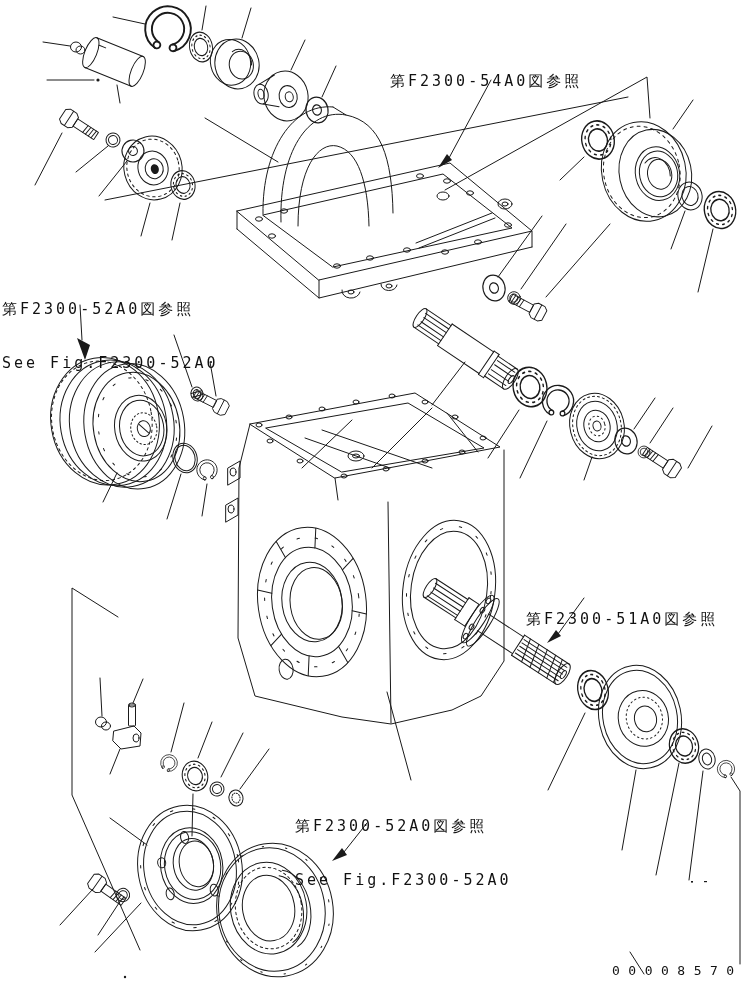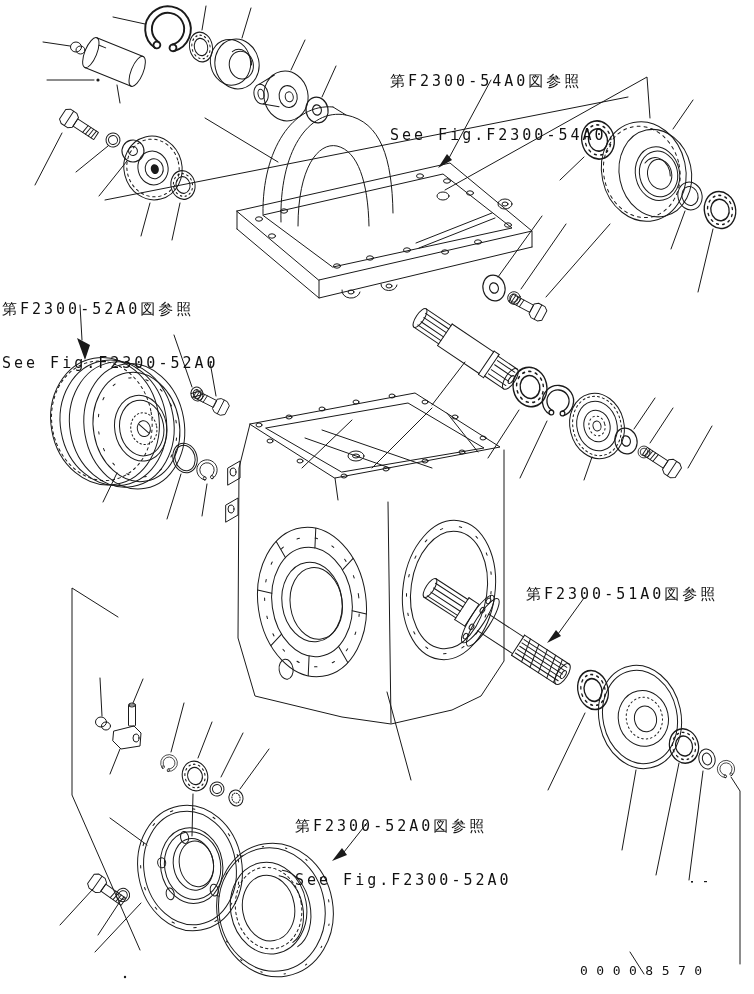--- a/index.html
+++ b/index.html
@@ -2,21 +2,21 @@
 <html><head>
 <meta charset="utf-8">
 <style>
   html,body{margin:0;padding:0;background:#e8e8e8;}
   .page{position:relative;width:754px;height:994px;background:#ffffff;overflow:hidden;
         font-family:"DejaVu Sans Mono",monospace;}
   svg{position:absolute;left:0;top:0;}
   svg *{stroke:#1a1a1a;fill:none;stroke-width:1;stroke-linecap:round;stroke-linejoin:round;}
   svg .f{fill:#1a1a1a;stroke:none;}
   .lbl{position:absolute;color:#111;font-size:15px;line-height:18px;letter-spacing:3px;white-space:pre;}
-  .docnum{position:absolute;left:580px;top:963px;color:#111;font-size:13px;letter-spacing:8.5px;white-space:pre;}
+  .docnum{position:absolute;left:612px;top:963px;color:#111;font-size:13px;letter-spacing:8.5px;white-space:pre;}
 </style>
 </head>
 <body>
 
 <div class="page">
 
 <svg width="754" height="994" viewBox="0 0 754 994">
 <defs>
   <g id="brg">
     <ellipse rx="12" ry="12"></ellipse>
@@ -526,29 +526,28 @@
 </g>
 <g>
   <use href="#sring" transform="translate(123,895) rotate(-10) scale(0.95)"></use>
   <line x1="98" y1="935" x2="119" y2="903"></line>
 </g>
 <circle class="f" cx="125" cy="977" r="1.2"></circle>
 </svg>
 
 <div class="lbl" style="left:390px;top:36px">
   <div>第F2300-54A0図参照</div>
-  <div>See Fig.F2300-54A0</div>
 </div>
 
 <div class="lbl" style="left:2px;top:264px">
   <div>第F2300-52A0図参照</div>
   <div>See Fig.F2300-52A0</div>
 </div>
 
-<div class="lbl" style="left:526px;top:549px">
+<div class="lbl" style="left:526px;top:574px">
   <div>第F2300-51A0図参照</div>
 </div>
 
 <div class="lbl" style="left:295px;top:781px">
   <div>第F2300-52A0図参照</div>
   <div>See Fig.F2300-52A0</div>
 </div>
 
 <div class="docnum">00008570</div>
 

